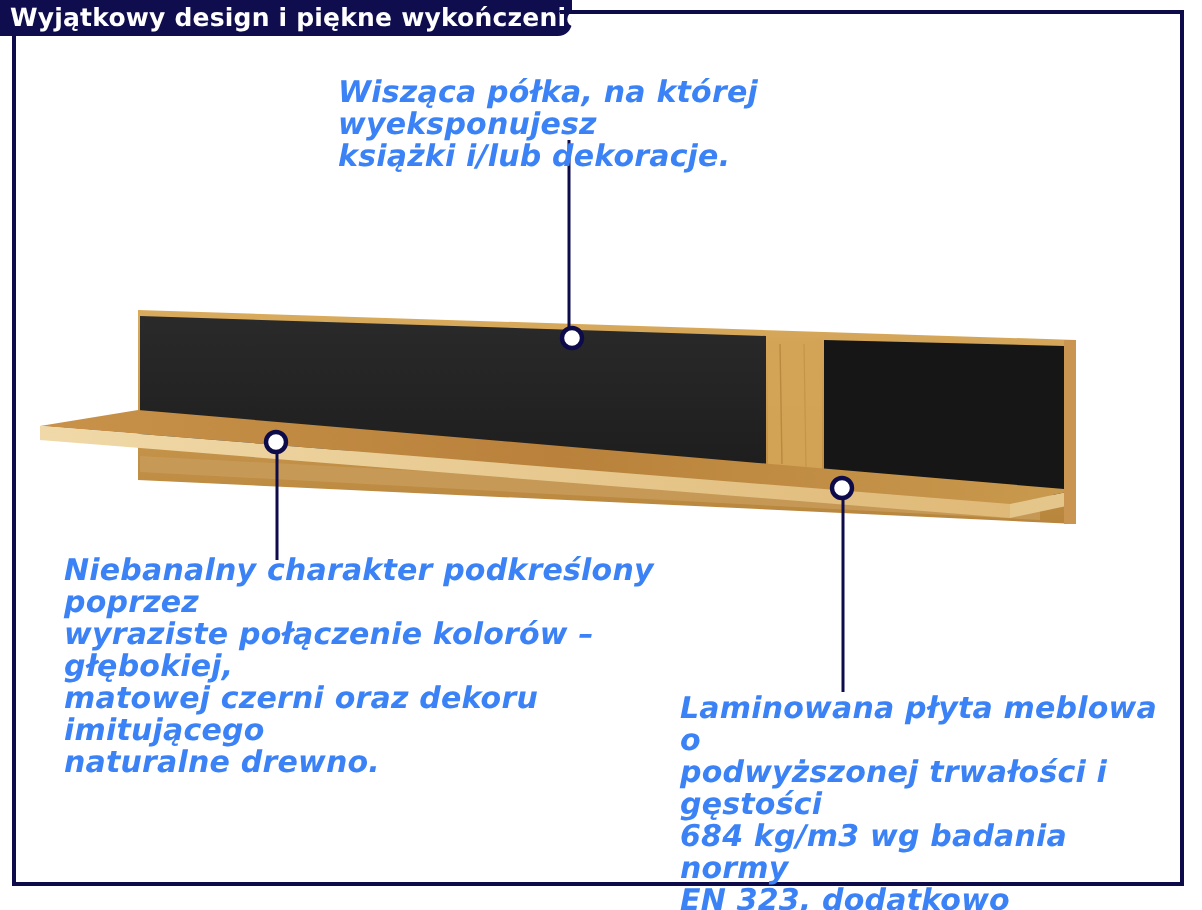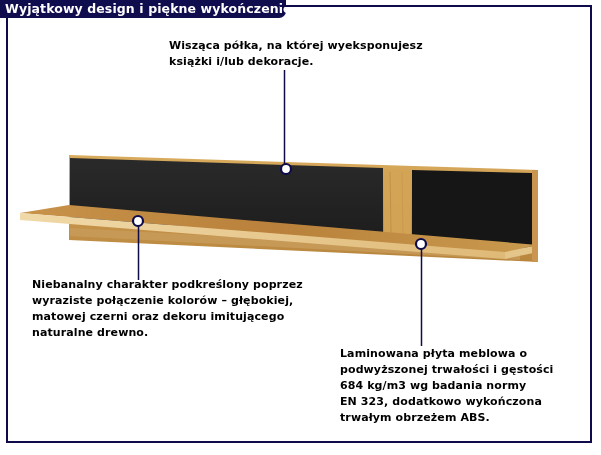--- a/index.html
+++ b/index.html
@@ -9,22 +9,22 @@
     .frame-right { position: absolute; left: 590px; top: 6px; width: 2px; height: 437px; background: #0d0b4a; }
     .frame-top { position: absolute; left: 280px; top: 5px; width: 312px; height: 2px; background: #0d0b4a; }
     .frame-bottom { position: absolute; left: 6px; top: 441px; width: 586px; height: 2px; background: #0d0b4a; }
     .header-tab {
       position: absolute; left: 0; top: 0; height: 18px; width: 286px;
       background: #100d4f; color: #ffffff; border-bottom-right-radius: 7px;
       font-size: 12.5px; font-weight: bold; line-height: 18px; padding-left: 5px;
       box-sizing: border-box; white-space: nowrap; letter-spacing: 0.1px;
     }
     .callout {
-      position: absolute; color: #000000; font-size: 11px; font-weight: bold;
-      line-height: 16px; white-space: pre-line; letter-spacing: 0.1px;
+      position: absolute; color: #3b82f6; font-size: 15px; font-weight: bold;
+      line-height: 16px; white-space: pre-line; letter-spacing: 0.1px; font-style: italic;
     }
     #callout-top { left: 169px; top: 38px; width: 300px; }
     #callout-left { left: 32px; top: 277px; width: 300px; }
     #callout-right { left: 340px; top: 346px; width: 250px; }
     .shelf-svg { position: absolute; left: 0; top: 0; }
   </style>
 </head>
 <body>
 
 <div class="header-tab">Wyjątkowy design i piękne wykończenie!</div>

